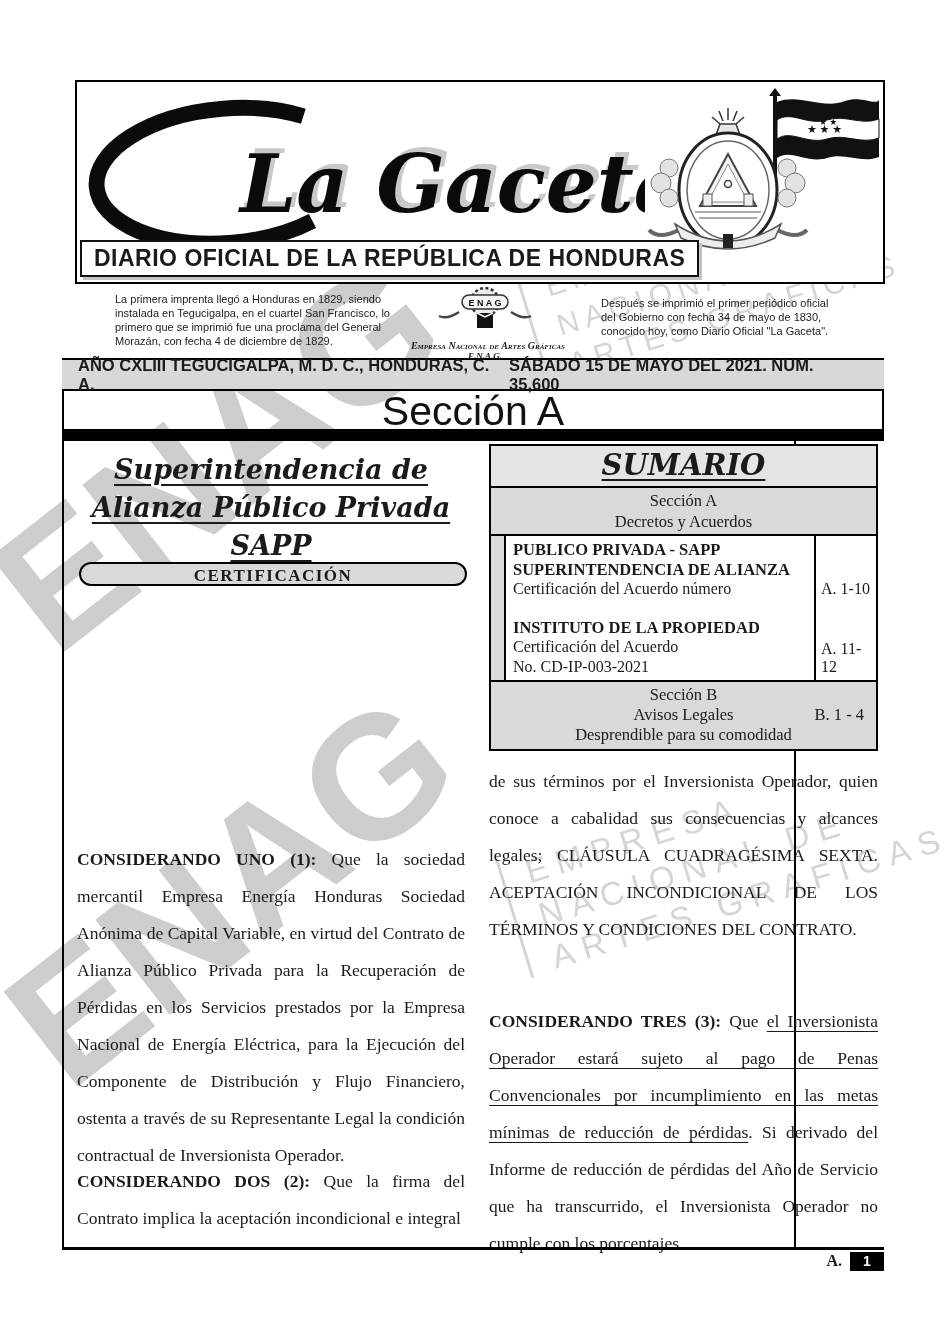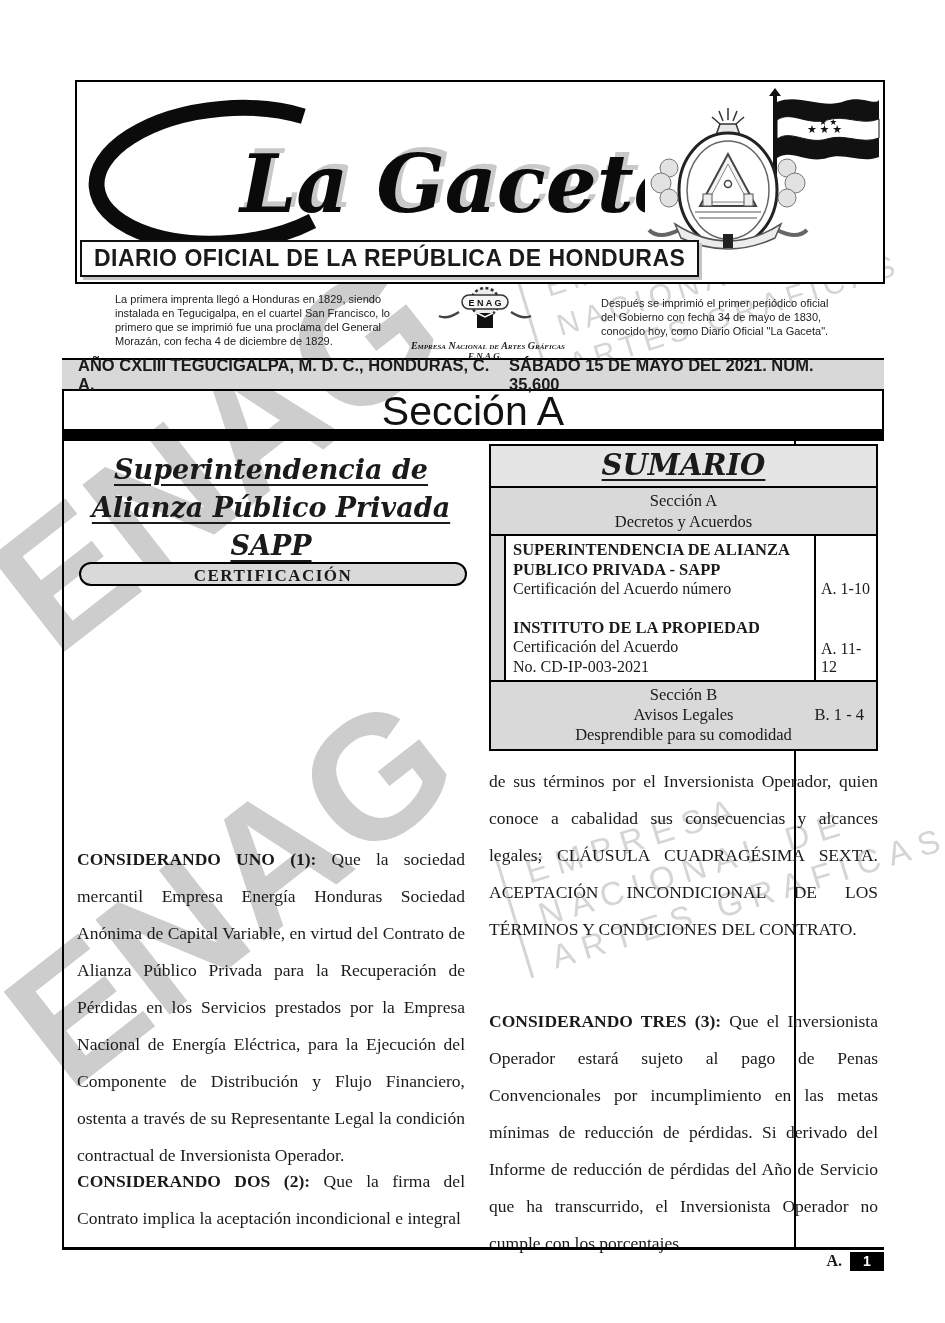--- a/index.html
+++ b/index.html
@@ -49,21 +49,21 @@
   .lcol{position:absolute;left:13px;width:388px;}
   .rcol{position:absolute;left:425px;width:389px;}
   .doc-heading{top:12px;text-align:center;font-family:"DejaVu Serif",serif;font-weight:bold;
                font-style:italic;font-size:27px;line-height:38px;}
   .doc-heading span{display:inline-block;text-decoration:underline;text-underline-offset:5px;}
   .badge{top:121px;left:15px;width:388px;height:24px;background:#d9d9d9;border:2px solid #000;
          border-radius:14px;text-align:center;font-weight:bold;font-size:17px;line-height:24px;
          letter-spacing:1.5px;box-sizing:border-box;}
   .body-par{font-size:17.5px;line-height:37px;text-align:justify;}
   .b{font-weight:bold;}
-  .u{text-underline-offset:4px;}
+  .u{text-decoration:underline;text-underline-offset:4px;}
   
   .sumario{top:3px;border:2px solid #000;background:#fff;box-sizing:border-box;}
   .sum-title{background:#e5e5e5;text-align:center;padding:2px 0 4px;
              font-family:"DejaVu Serif",serif;font-weight:bold;font-style:italic;font-size:29px;}
   .sum-title span{text-decoration:underline;text-underline-offset:4px;}
   .sum-seca{background:#d9d9d9;border-top:2px solid #000;text-align:center;
             font-size:16.5px;line-height:21px;padding:2px 0;}
   .sum-entries{border-top:2px solid #000;display:flex;}
   .sum-strip{width:13px;background:#d9d9d9;}
   .sum-main{flex:1;border-left:2px solid #000;border-right:2px solid #000;
@@ -194,22 +194,22 @@
 
     <div class="rcol sumario">
       <div class="sum-title"><span>SUMARIO</span></div>
       <div class="sum-seca">
         <div>Sección A</div>
         <div>Decretos y Acuerdos</div>
       </div>
       <div class="sum-entries">
         <div class="sum-strip"></div>
         <div class="sum-main">
+          <div class="sum-org">PUBLICO PRIVADA - SAPP</div>
           <div class="sum-org">SUPERINTENDENCIA DE ALIANZA</div>
-          <div class="sum-org">PUBLICO PRIVADA - SAPP</div>
           <div>Certificación del Acuerdo número</div>
           <div class="sum-gap"></div>
           <div class="sum-org">INSTITUTO DE LA PROPIEDAD</div>
           <div>Certificación del Acuerdo</div>
           <div>No. CD-IP-003-2021</div>
         </div>
         <div class="sum-pages">
           <span class="p1">A.  1-10</span>
           <span class="p2">A. 11-12</span>
         </div>

